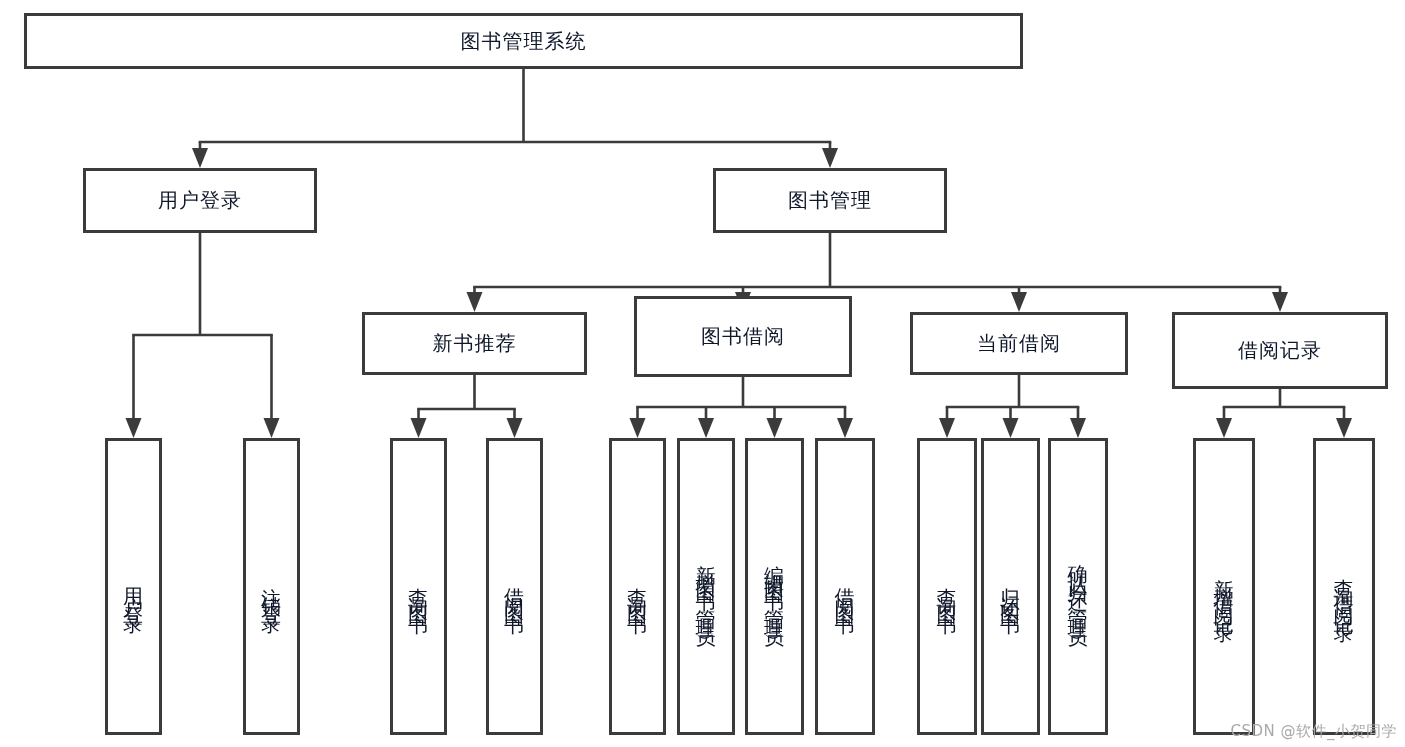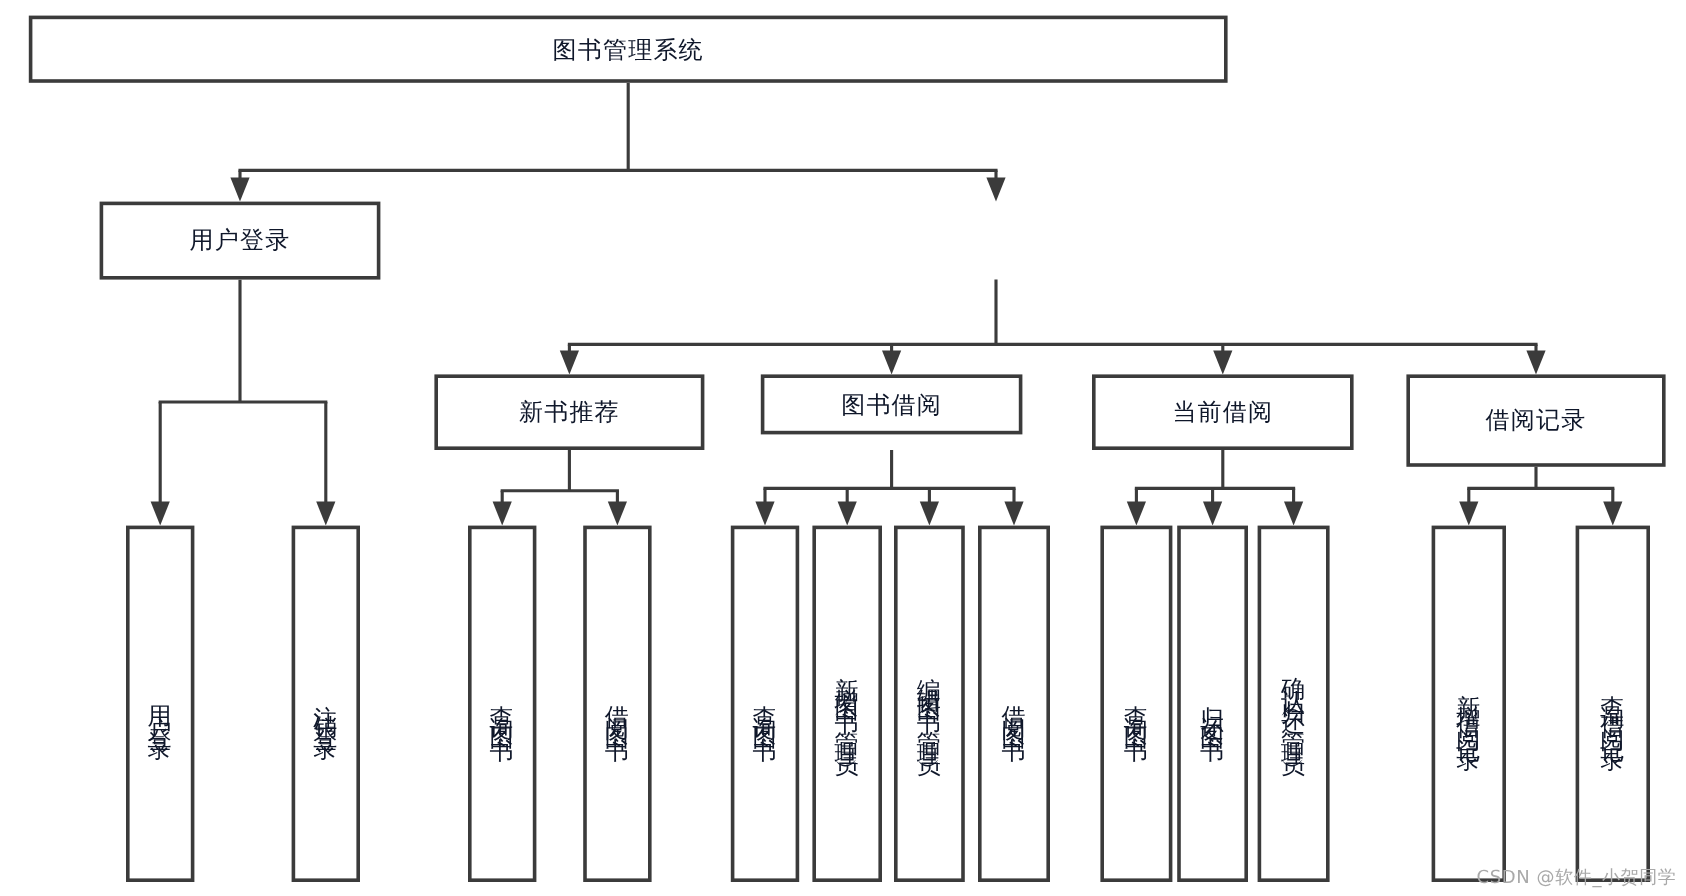--- a/index.html
+++ b/index.html
@@ -110,23 +110,24 @@
       <path d="M1280 375 L1280 407 M1222.7 407 L1345.3 407"></path>
       <path d="M1224 407 L1224 421 M1344 407 L1344 421"></path>
       <polygon fill="#3b3b3b" stroke="none" points="1216,418 1232,418 1224,438"></polygon>
       <polygon fill="#3b3b3b" stroke="none" points="1336,418 1352,418 1344,438"></polygon>
     </g>
   </svg>
 
   <div class="node" style="left:24px; top:13px; width:999px; height:56px;">图书管理系统</div>
 
   <div class="node" style="left:83px; top:168px; width:234px; height:65px;">用户登录</div>
+  <div class="node" style="left:713px; top:168px; width:234px; height:65px;">图书管理</div>
 
   <div class="node" style="left:362px; top:312px; width:225px; height:63px;">新书推荐</div>
-  <div class="node" style="left:634px; top:312px; width:218px; height:50px;">图书借阅</div>
+  <div class="node" style="left:634px; top:296px; width:218px; height:81px;">图书借阅</div>
   <div class="node" style="left:910px; top:312px; width:218px; height:63px;">当前借阅</div>
   <div class="node" style="left:1172px; top:312px; width:216px; height:77px;">借阅记录</div>
 
   <div class="node vert" style="left:105px; top:438px; width:57px; height:297px;">用户登录</div>
   <div class="node vert" style="left:243px; top:438px; width:57px; height:297px;">注销登录</div>
 
   <div class="node vert" style="left:390px; top:438px; width:57px; height:297px;">查询图书</div>
   <div class="node vert" style="left:486px; top:438px; width:57px; height:297px;">借阅图书</div>
 
   <div class="node vert" style="left:609px; top:438px; width:57px; height:297px;">查询图书</div>

